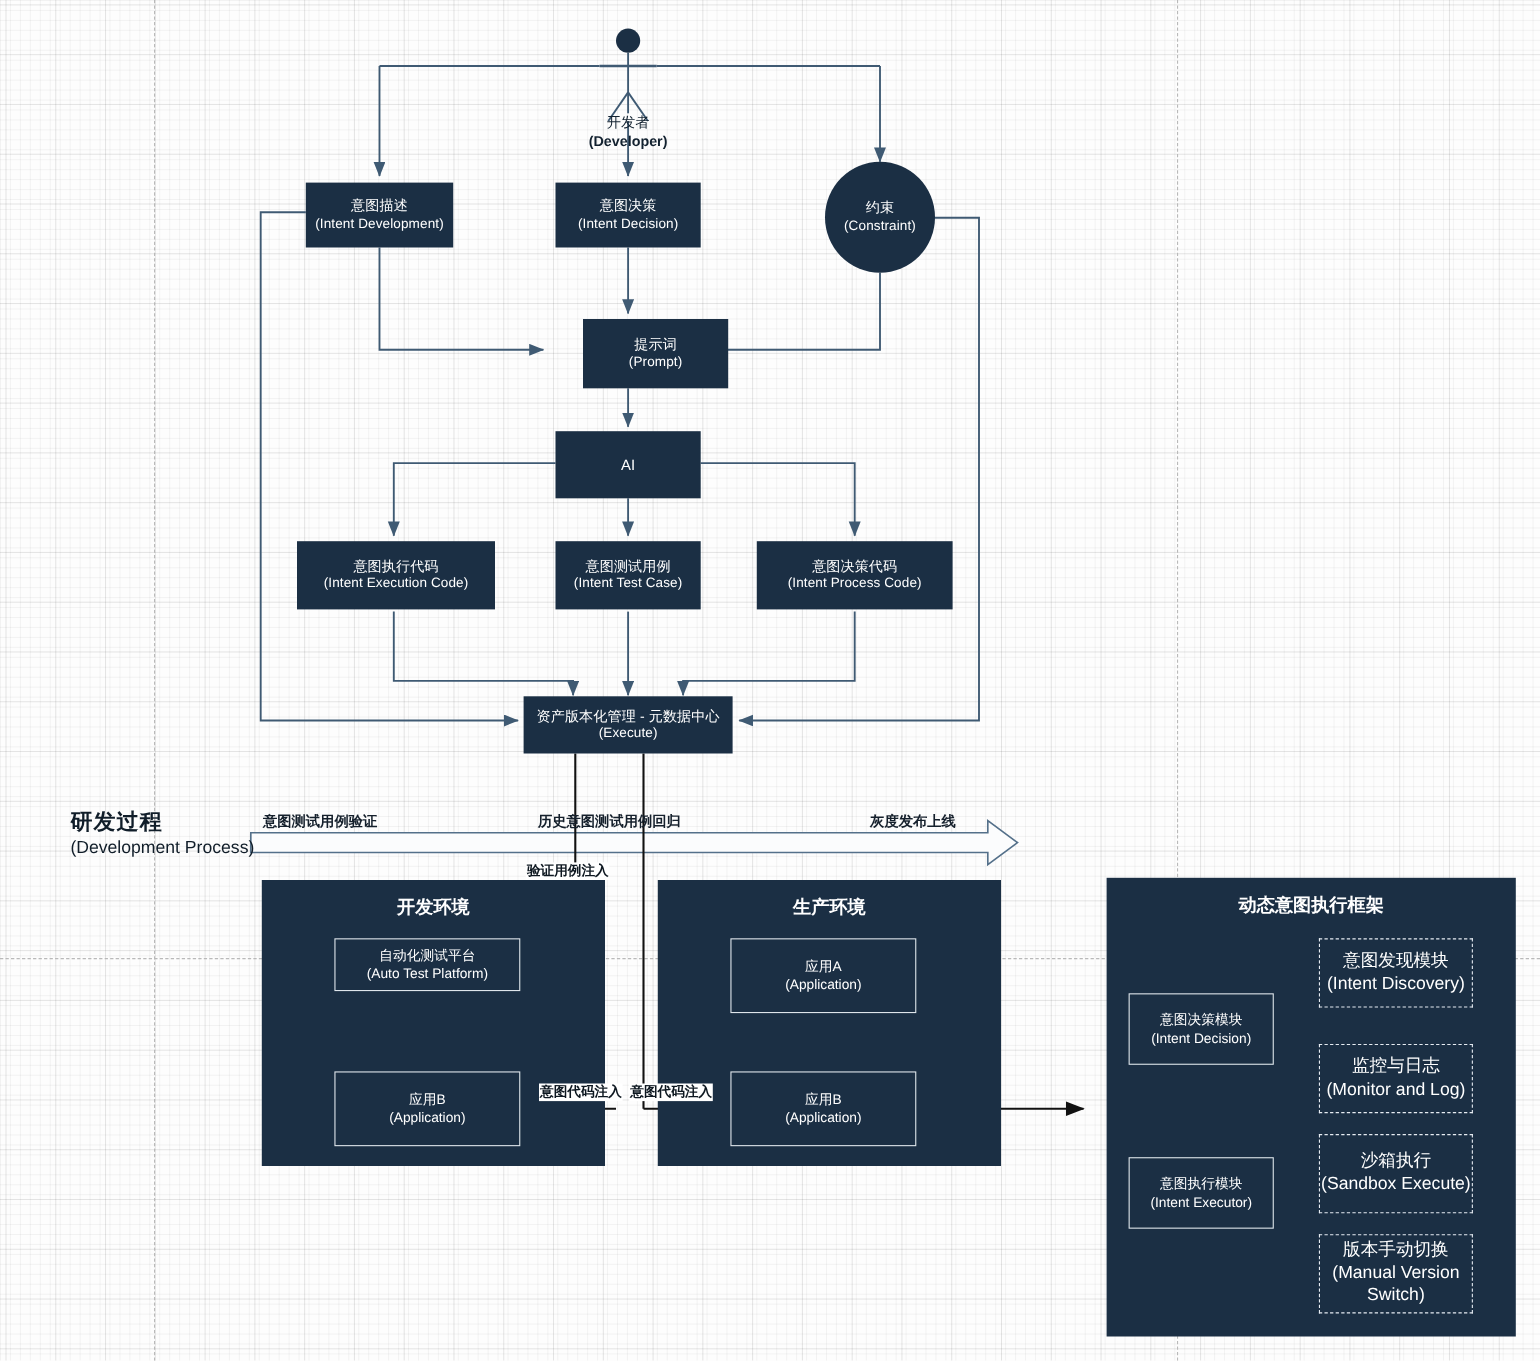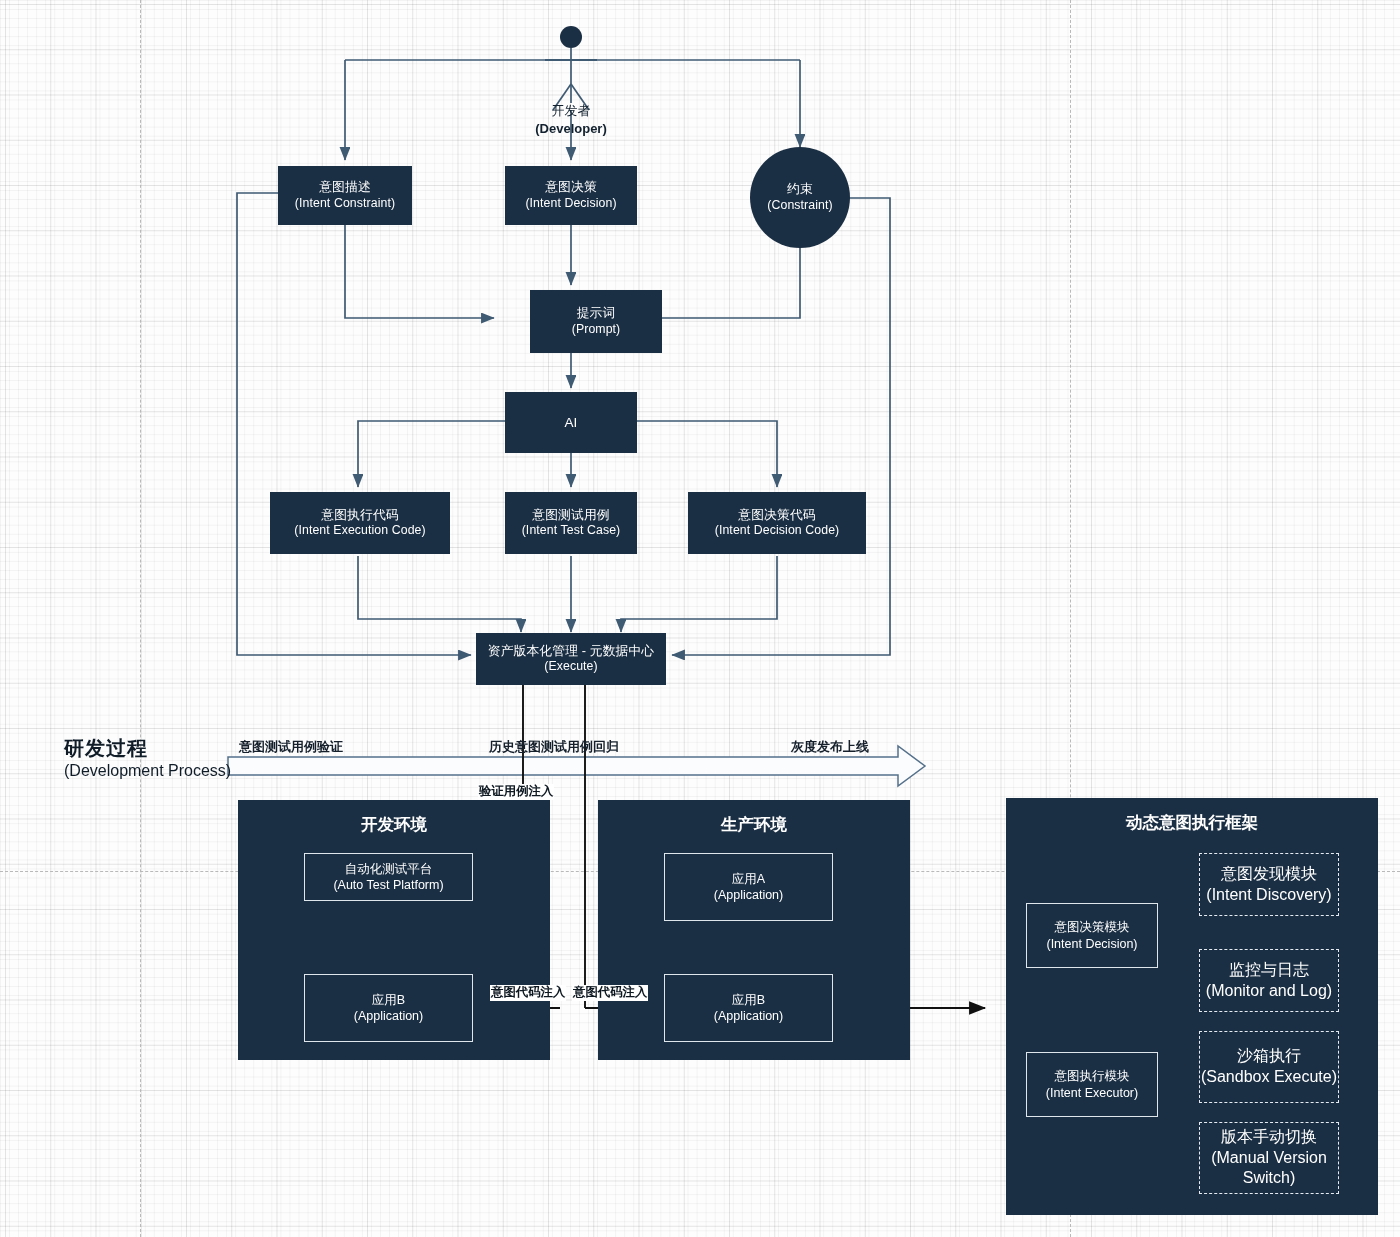--- a/index.html
+++ b/index.html
@@ -166,21 +166,21 @@
 <div id="actor">
   <div style="position:absolute;left:560px;top:26px;width:22px;height:22px;border-radius:50%;background:#1b2f44;"></div>
 </div>
 <div class="actor-label" style="left:471px;top:102px;">
   <div class="cn">开发者</div>
   <div class="en">(Developer)</div>
 </div>
 
 <div class="node" style="left:278px;top:166px;width:134px;height:59px;">
   <div class="cn">意图描述</div>
-  <div class="en">(Intent Constraint)</div>
+  <div class="en">(Intent Development)</div>
 </div>
 
 <div class="node" style="left:505px;top:166px;width:132px;height:59px;">
   <div class="cn">意图决策</div>
   <div class="en">(Intent Decision)</div>
 </div>
 
 <div class="node ellipse" style="left:750px;top:147px;width:100px;height:101px;">
   <div class="cn">约束</div>
   <div class="en">(Constraint)</div>
@@ -200,21 +200,21 @@
   <div class="en">(Intent Execution Code)</div>
 </div>
 
 <div class="node" style="left:505px;top:492px;width:132px;height:62px;">
   <div class="cn">意图测试用例</div>
   <div class="en">(Intent Test Case)</div>
 </div>
 
 <div class="node" style="left:688px;top:492px;width:178px;height:62px;">
   <div class="cn">意图决策代码</div>
-  <div class="en">(Intent Decision Code)</div>
+  <div class="en">(Intent Process Code)</div>
 </div>
 
 <div class="node" style="left:476px;top:633px;width:190px;height:52px;">
   <div class="cn">资产版本化管理 - 元数据中心</div>
   <div class="en">(Execute)</div>
 </div>
 
 <div class="proc-label" style="left:64px;top:735px;">
   <div class="cn">研发过程</div>
   <div class="en">(Development Process)</div>

